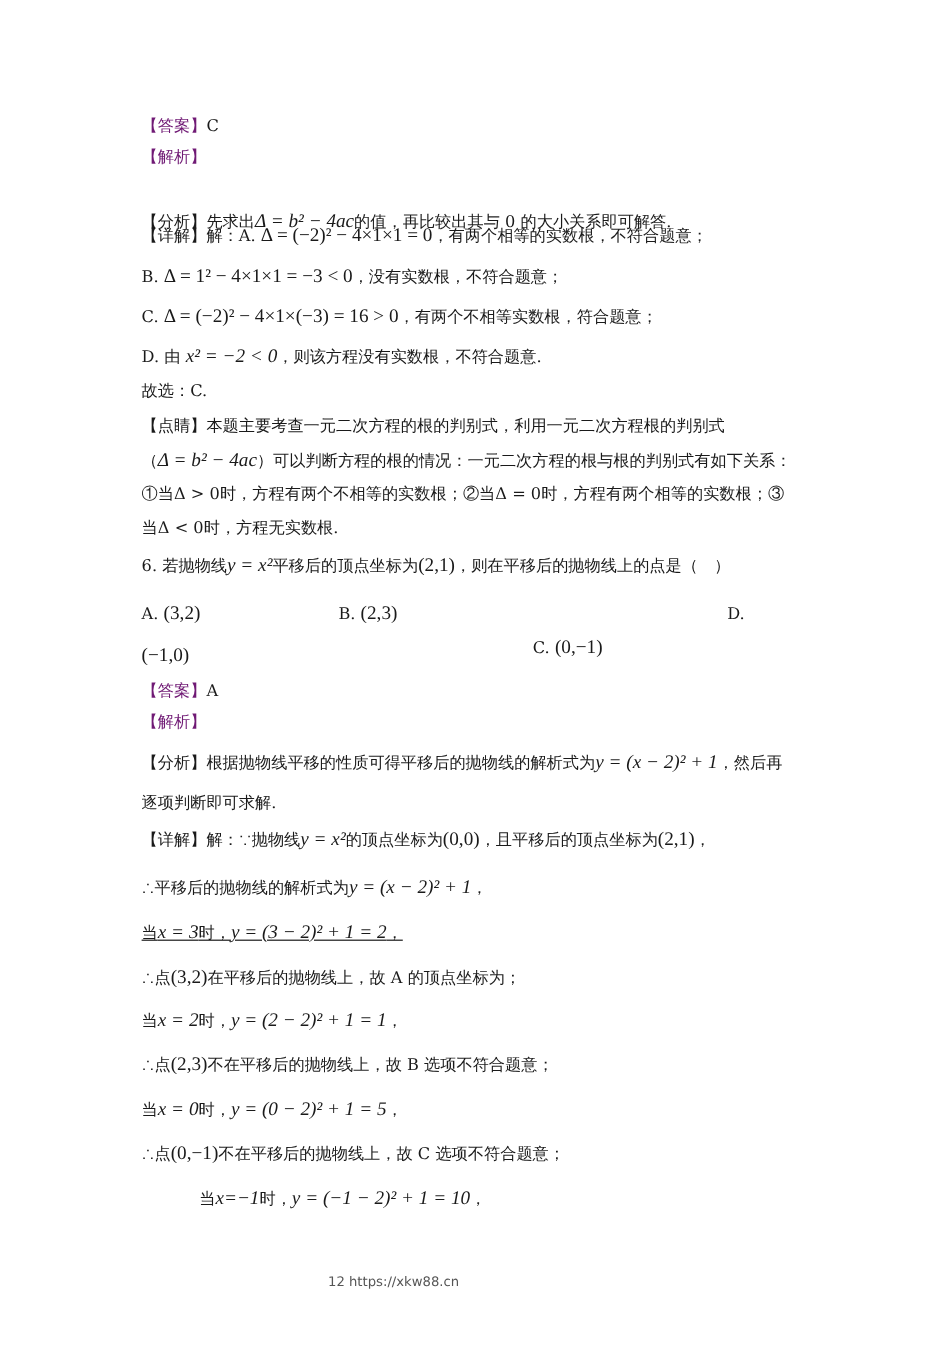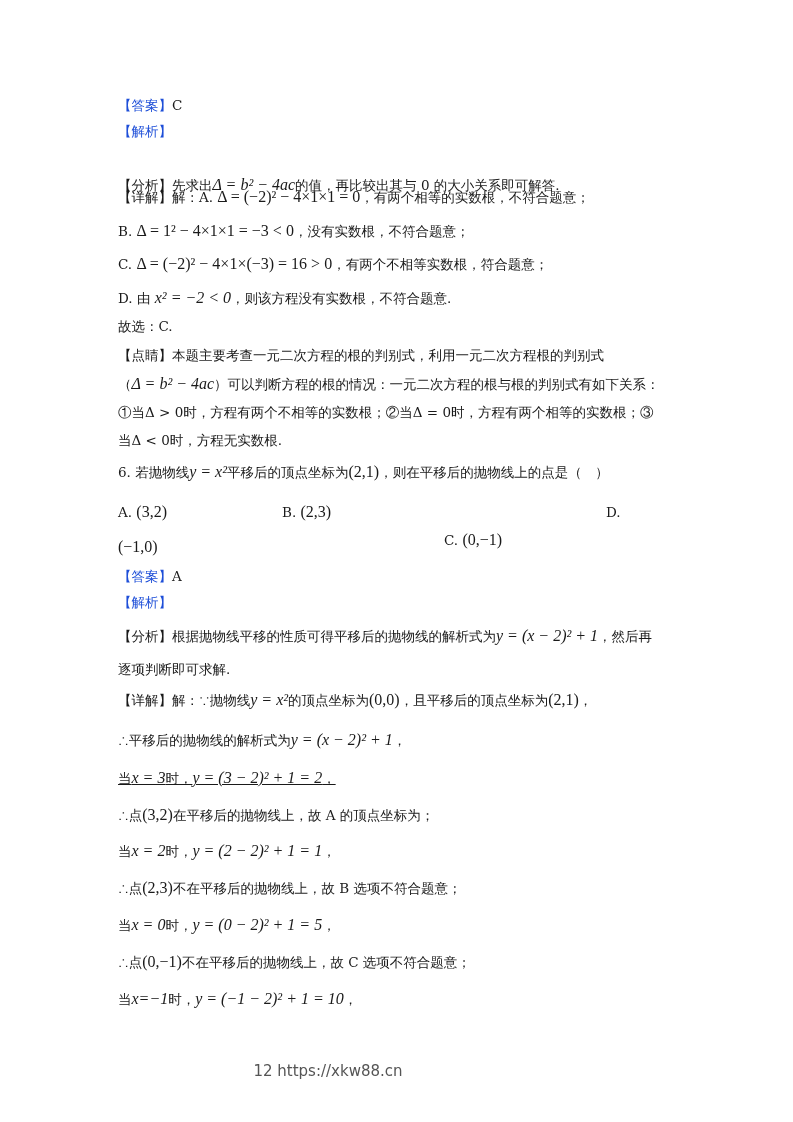--- a/index.html
+++ b/index.html
@@ -1,25 +1,25 @@
 <!DOCTYPE html>
 <html><head>
 <meta charset="utf-8">
 <style>
   html, body { margin: 0; padding: 0; background: #ffffff; }
   body { width: 793px; height: 1122px; position: relative; overflow: hidden;
          font-family: "DejaVu Serif", "Liberation Serif", serif; color: #1a1a1a; }
   .line { position: absolute; left: 118px; white-space: nowrap; font-size: 13.5px; line-height: 20px; }
-  .blue { color: #1d4ed8; }
+  .blue { color: #701a75; }
   .m { font-family: "Liberation Serif", "DejaVu Serif", serif; font-size: 16px; }
   .mi { font-family: "Liberation Serif", "DejaVu Serif", serif; font-style: italic; font-size: 16px; }
   .big { font-family: "Liberation Serif", "DejaVu Serif", serif; font-size: 16px; }
   .opt { position: absolute; white-space: nowrap; font-size: 13.5px; line-height: 28px; }
   .footer { position: absolute; top: 1062px; left: 0; width: 656px; text-align: center;
-            font-family: "DejaVu Sans", "Liberation Sans", sans-serif; font-size: 15px; color: #555; }
+            font-family: "DejaVu Sans", "Liberation Sans", sans-serif; font-size: 11px; color: #555; }
 </style>
 </head>
 <body>
 
 <div class="line" style="top:95px;">
   <span class="blue">【答案】</span><span>C</span>
 </div>
 <div class="line" style="top:121px;">
   <span class="blue">【解析】</span>
 </div>
@@ -104,20 +104,20 @@
 </div>
 <div class="line" style="top:878px;">
   <span>∴点</span><span class="big">(2,3)</span><span>不在平移后的抛物线上，故 B 选项不符合题意；</span>
 </div>
 <div class="line" style="top:915px;">
   <span>当</span><span class="mi">x = 0</span><span>时，</span><span class="mi">y = (0 − 2)² + 1 = 5</span><span>，</span>
 </div>
 <div class="line" style="top:952px;">
   <span>∴点</span><span class="big">(0,−1)</span><span>不在平移后的抛物线上，故 C 选项不符合题意；</span>
 </div>
-<div class="line" style="top:989px;">
+<div class="line" style="top:989px;margin-left:48px;">
   <span>当</span><span class="mi">x=−1</span><span>时，</span><span class="mi">y = (−1 − 2)² + 1 = 10</span><span>，</span>
 </div>
 
 <div class="footer">
   <span>12</span>
   <span>https://xkw88.cn</span>
 </div>
 
 </body></html>

